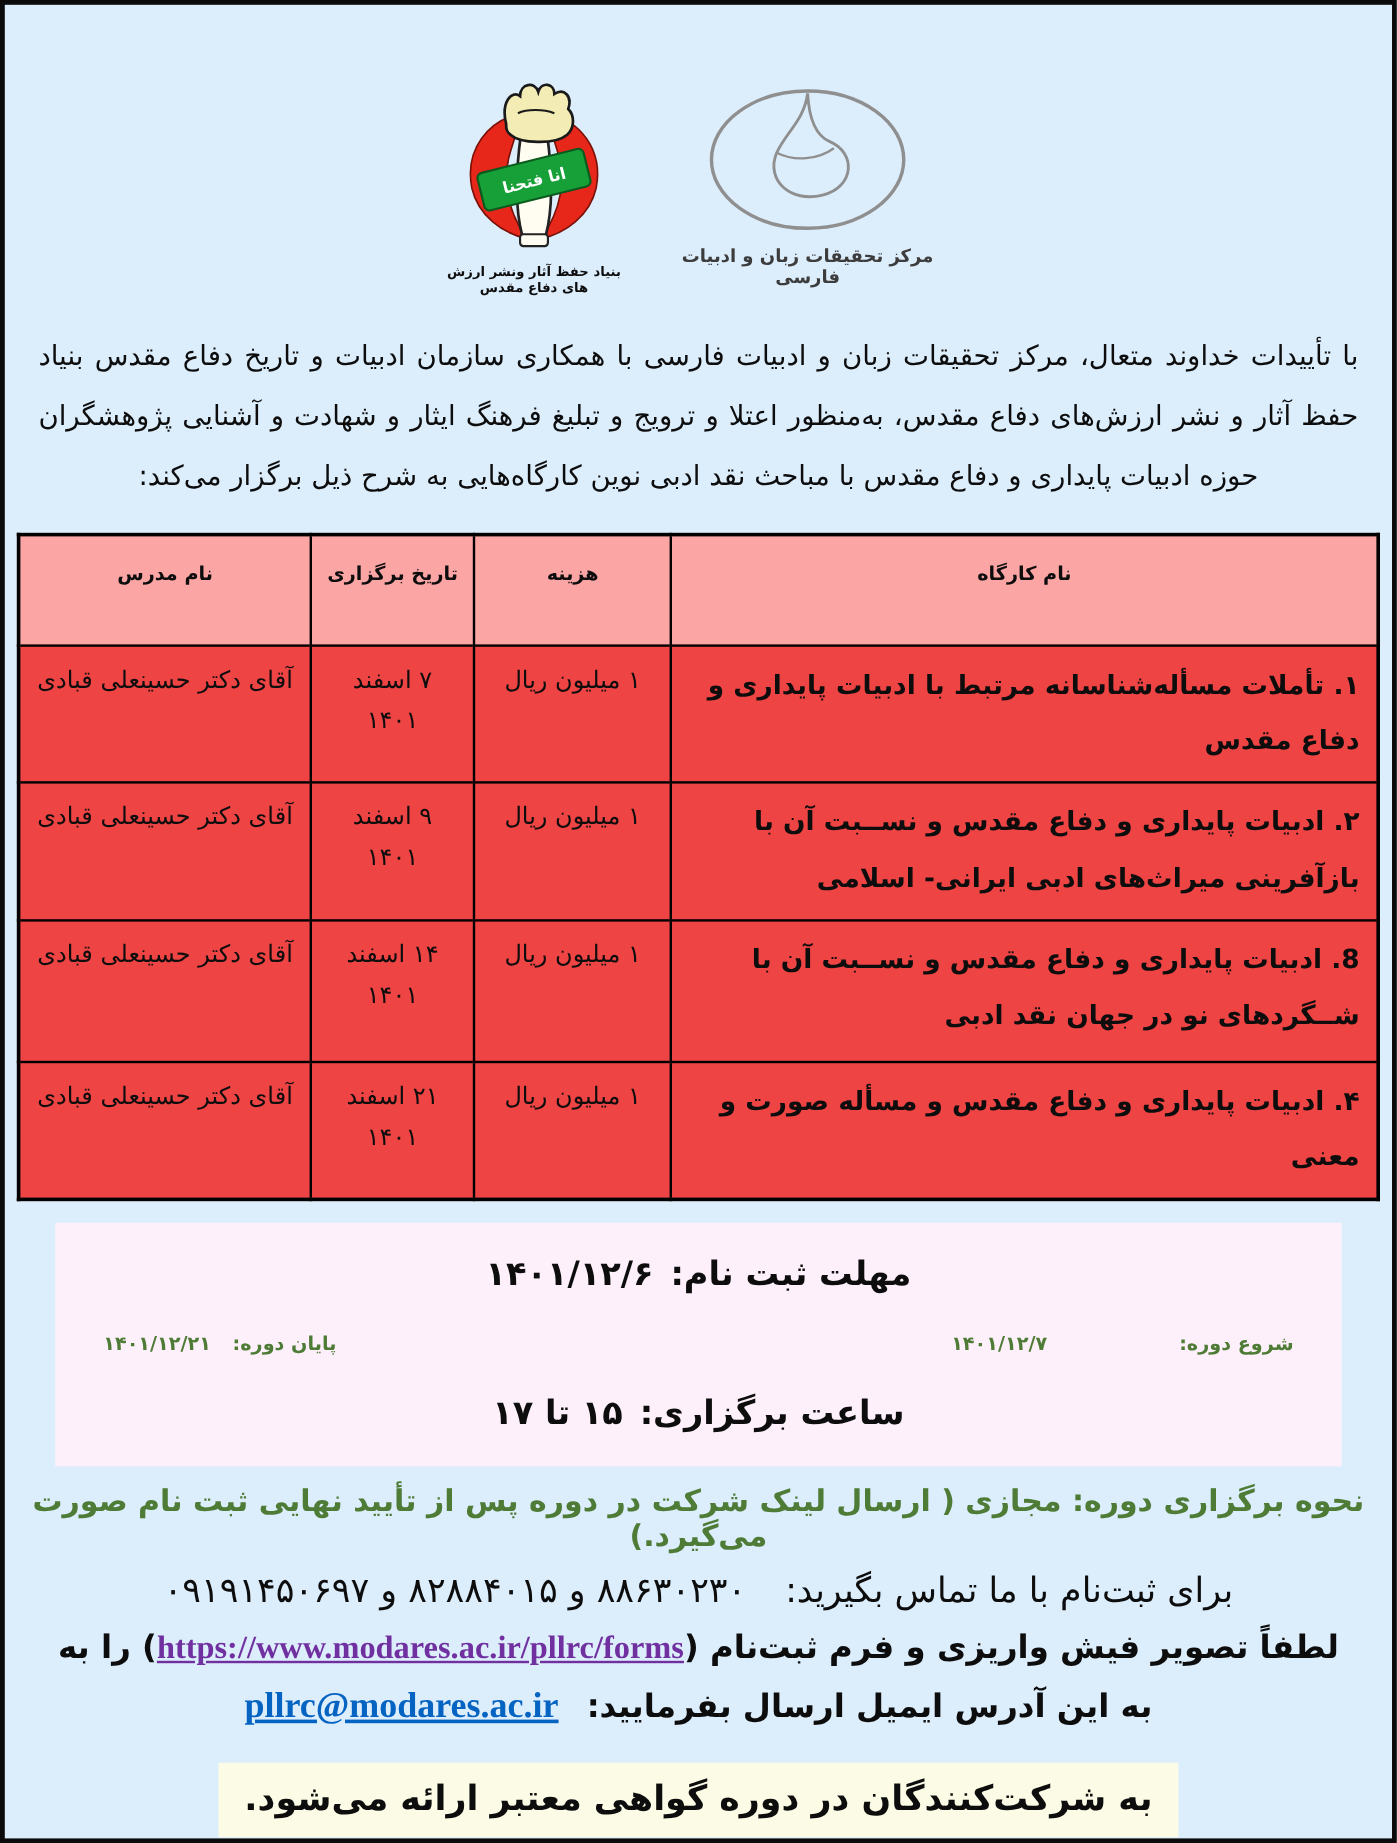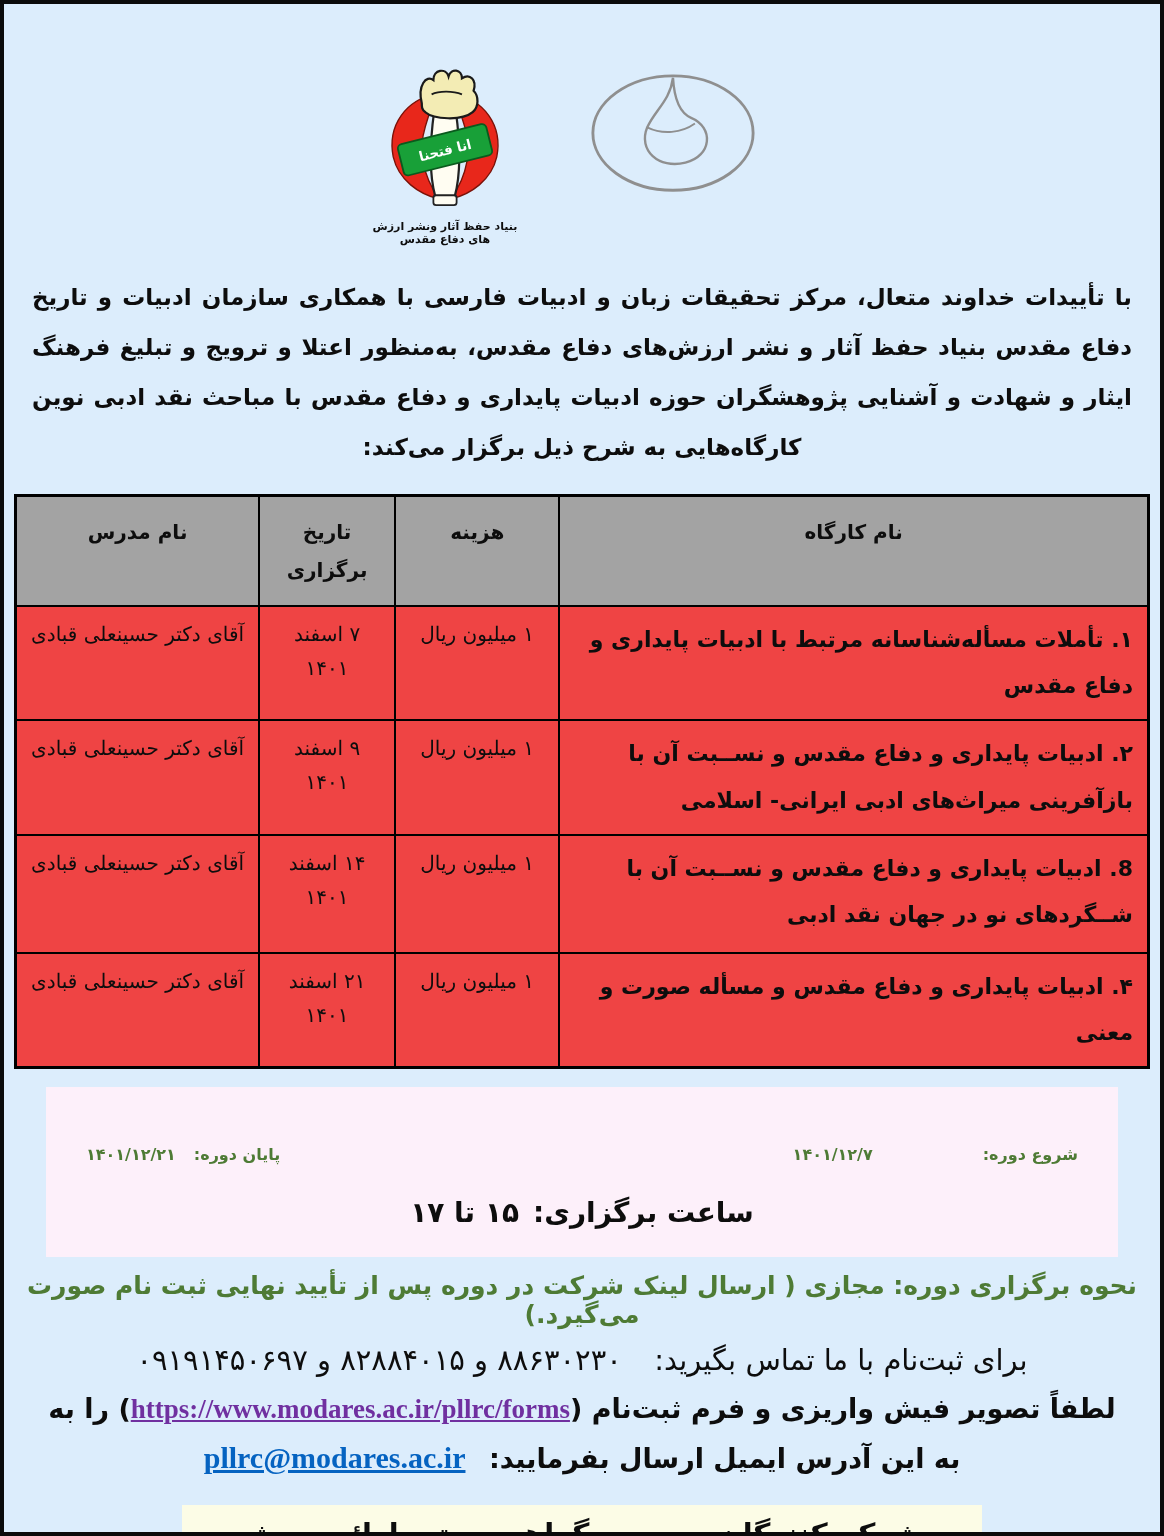--- a/index.html
+++ b/index.html
@@ -34,32 +34,32 @@
   }
   .logo-center{width:210px;padding-top:8px;margin-right:20px;}
   .logo-center .caption{
     font-size:15px;font-weight:bold;color:#3c3c3c;direction:rtl;margin-top:4px;
   }
   
   .intro{
     direction:rtl;
     width:1100px;margin:26px auto 0;
     font-size:23px;line-height:50px;
-    text-align:justify;text-align-last:center;font-weight:bold;
+    text-align:justify;text-align-last:center;
   }
   
   .workshop-table{
     width:1136px;margin:22px auto 0;
     border-collapse:collapse;direction:rtl;
     border:3px solid #000;
   }
   .workshop-table th,.workshop-table td{border:2px solid #000;}
   .workshop-table th{
-    background:#a3a3a3;
-    font-size:20px;font-weight:bold;
+    background:#fca5a5;
+    font-size:16px;font-weight:bold;
     vertical-align:top;padding:16px 8px;
     height:58px;line-height:1.9;
   }
   .workshop-table td{
     background:#ef4444;
     vertical-align:top;padding:10px 10px;
   }
   td.c-name{
     font-weight:bold;font-size:22px;line-height:2.1;
     text-align:right;padding-right:14px;
@@ -148,20 +148,21 @@
     <div class="caption">بنیاد حفظ آثار ونشر ارزش های دفاع مقدس</div>
   </div>
 
 
   <div class="logo-block logo-center">
     <svg viewBox="0 0 190 130" width="190" height="124">
       <ellipse cx="95" cy="64" rx="84" ry="60" fill="none" stroke="#8f8f8f" stroke-width="3"></ellipse>
       <path d="M95 6 C92 30 76 40 68 58 C58 82 80 102 108 95 C136 88 138 58 114 48 C100 42 96 24 95 6" fill="none" stroke="#8f8f8f" stroke-width="2.5"></path>
       <path d="M68 58 C84 66 104 64 118 54" fill="none" stroke="#8f8f8f" stroke-width="2"></path>
     </svg>
+    <div class="caption">مرکز تحقیقات زبان و ادبیات فارسی</div>
   </div>
 
 </div>
 
 <p class="intro">با تأییدات خداوند متعال، مرکز تحقیقات زبان و ادبیات فارسی با همکاری سازمان ادبیات و تاریخ دفاع مقدس بنیاد حفظ آثار و نشر ارزش‌های دفاع مقدس، به‌منظور اعتلا و ترویج و تبلیغ فرهنگ ایثار و شهادت و آشنایی پژوهشگران حوزه ادبیات پایداری و دفاع مقدس با مباحث نقد ادبی نوین کارگاه‌هایی به شرح ذیل برگزار می‌کند:</p>
 
 <table class="workshop-table">
   <colgroup>
     <col style="width:52%">
       <col style="width:14.5%">
@@ -196,20 +197,23 @@
   <tr class="r4">
     <td class="c-name">۴. ادبیات پایداری و دفاع مقدس و مسأله صورت و معنی</td>
     <td class="c-cost">۱ میلیون ریال</td>
     <td class="c-date">۲۱ اسفند ۱۴۰۱</td>
     <td class="c-teacher">آقای دکتر حسینعلی قبادی</td>
   </tr>
 </tbody>
   </table>
 
 <div class="pink-box">
+  <div class="pink-line">
+    <span>مهلت ثبت نام:</span><span class="sp"></span><span>۱۴۰۱/۱۲/۶</span>
+  </div>
   <div class="pink-row2">
     <span class="grp grp-start">
       <span>شروع دوره:</span>
       <span>۱۴۰۱/۱۲/۷</span>
     </span>
     <span class="grp grp-end">
       <span>پایان دوره:</span>
       <span>۱۴۰۱/۱۲/۲۱</span>
     </span>
   </div>

